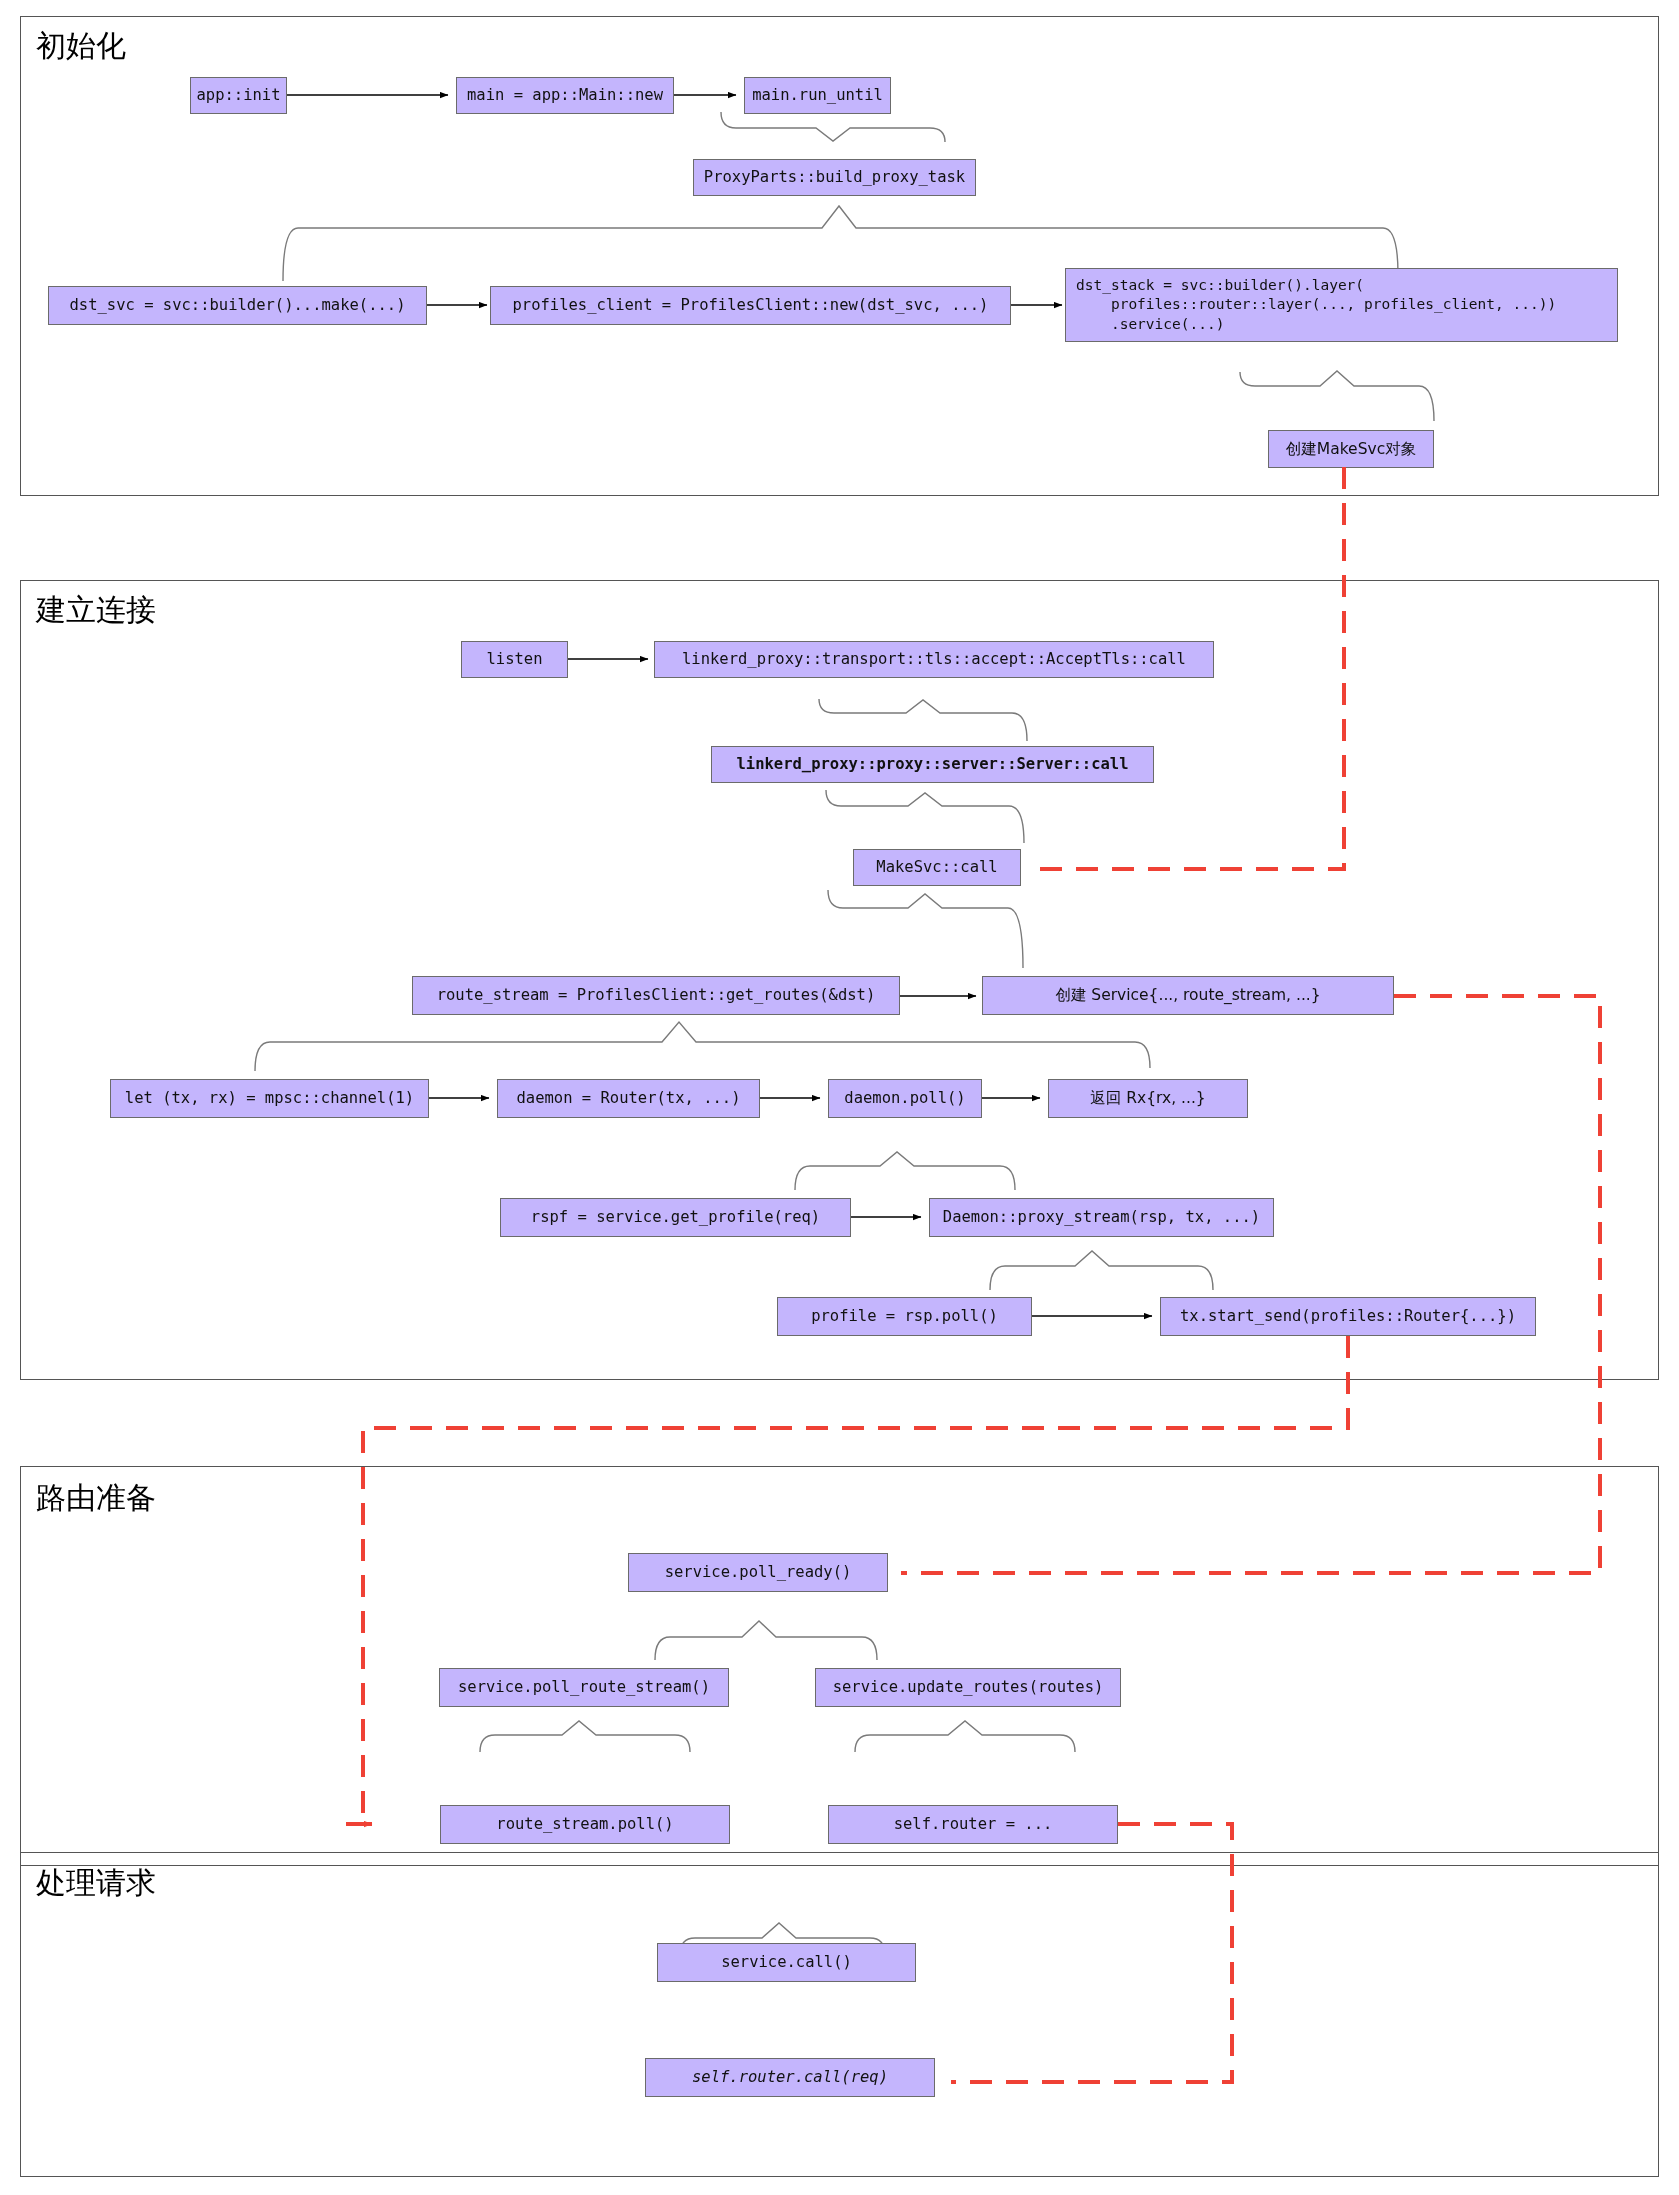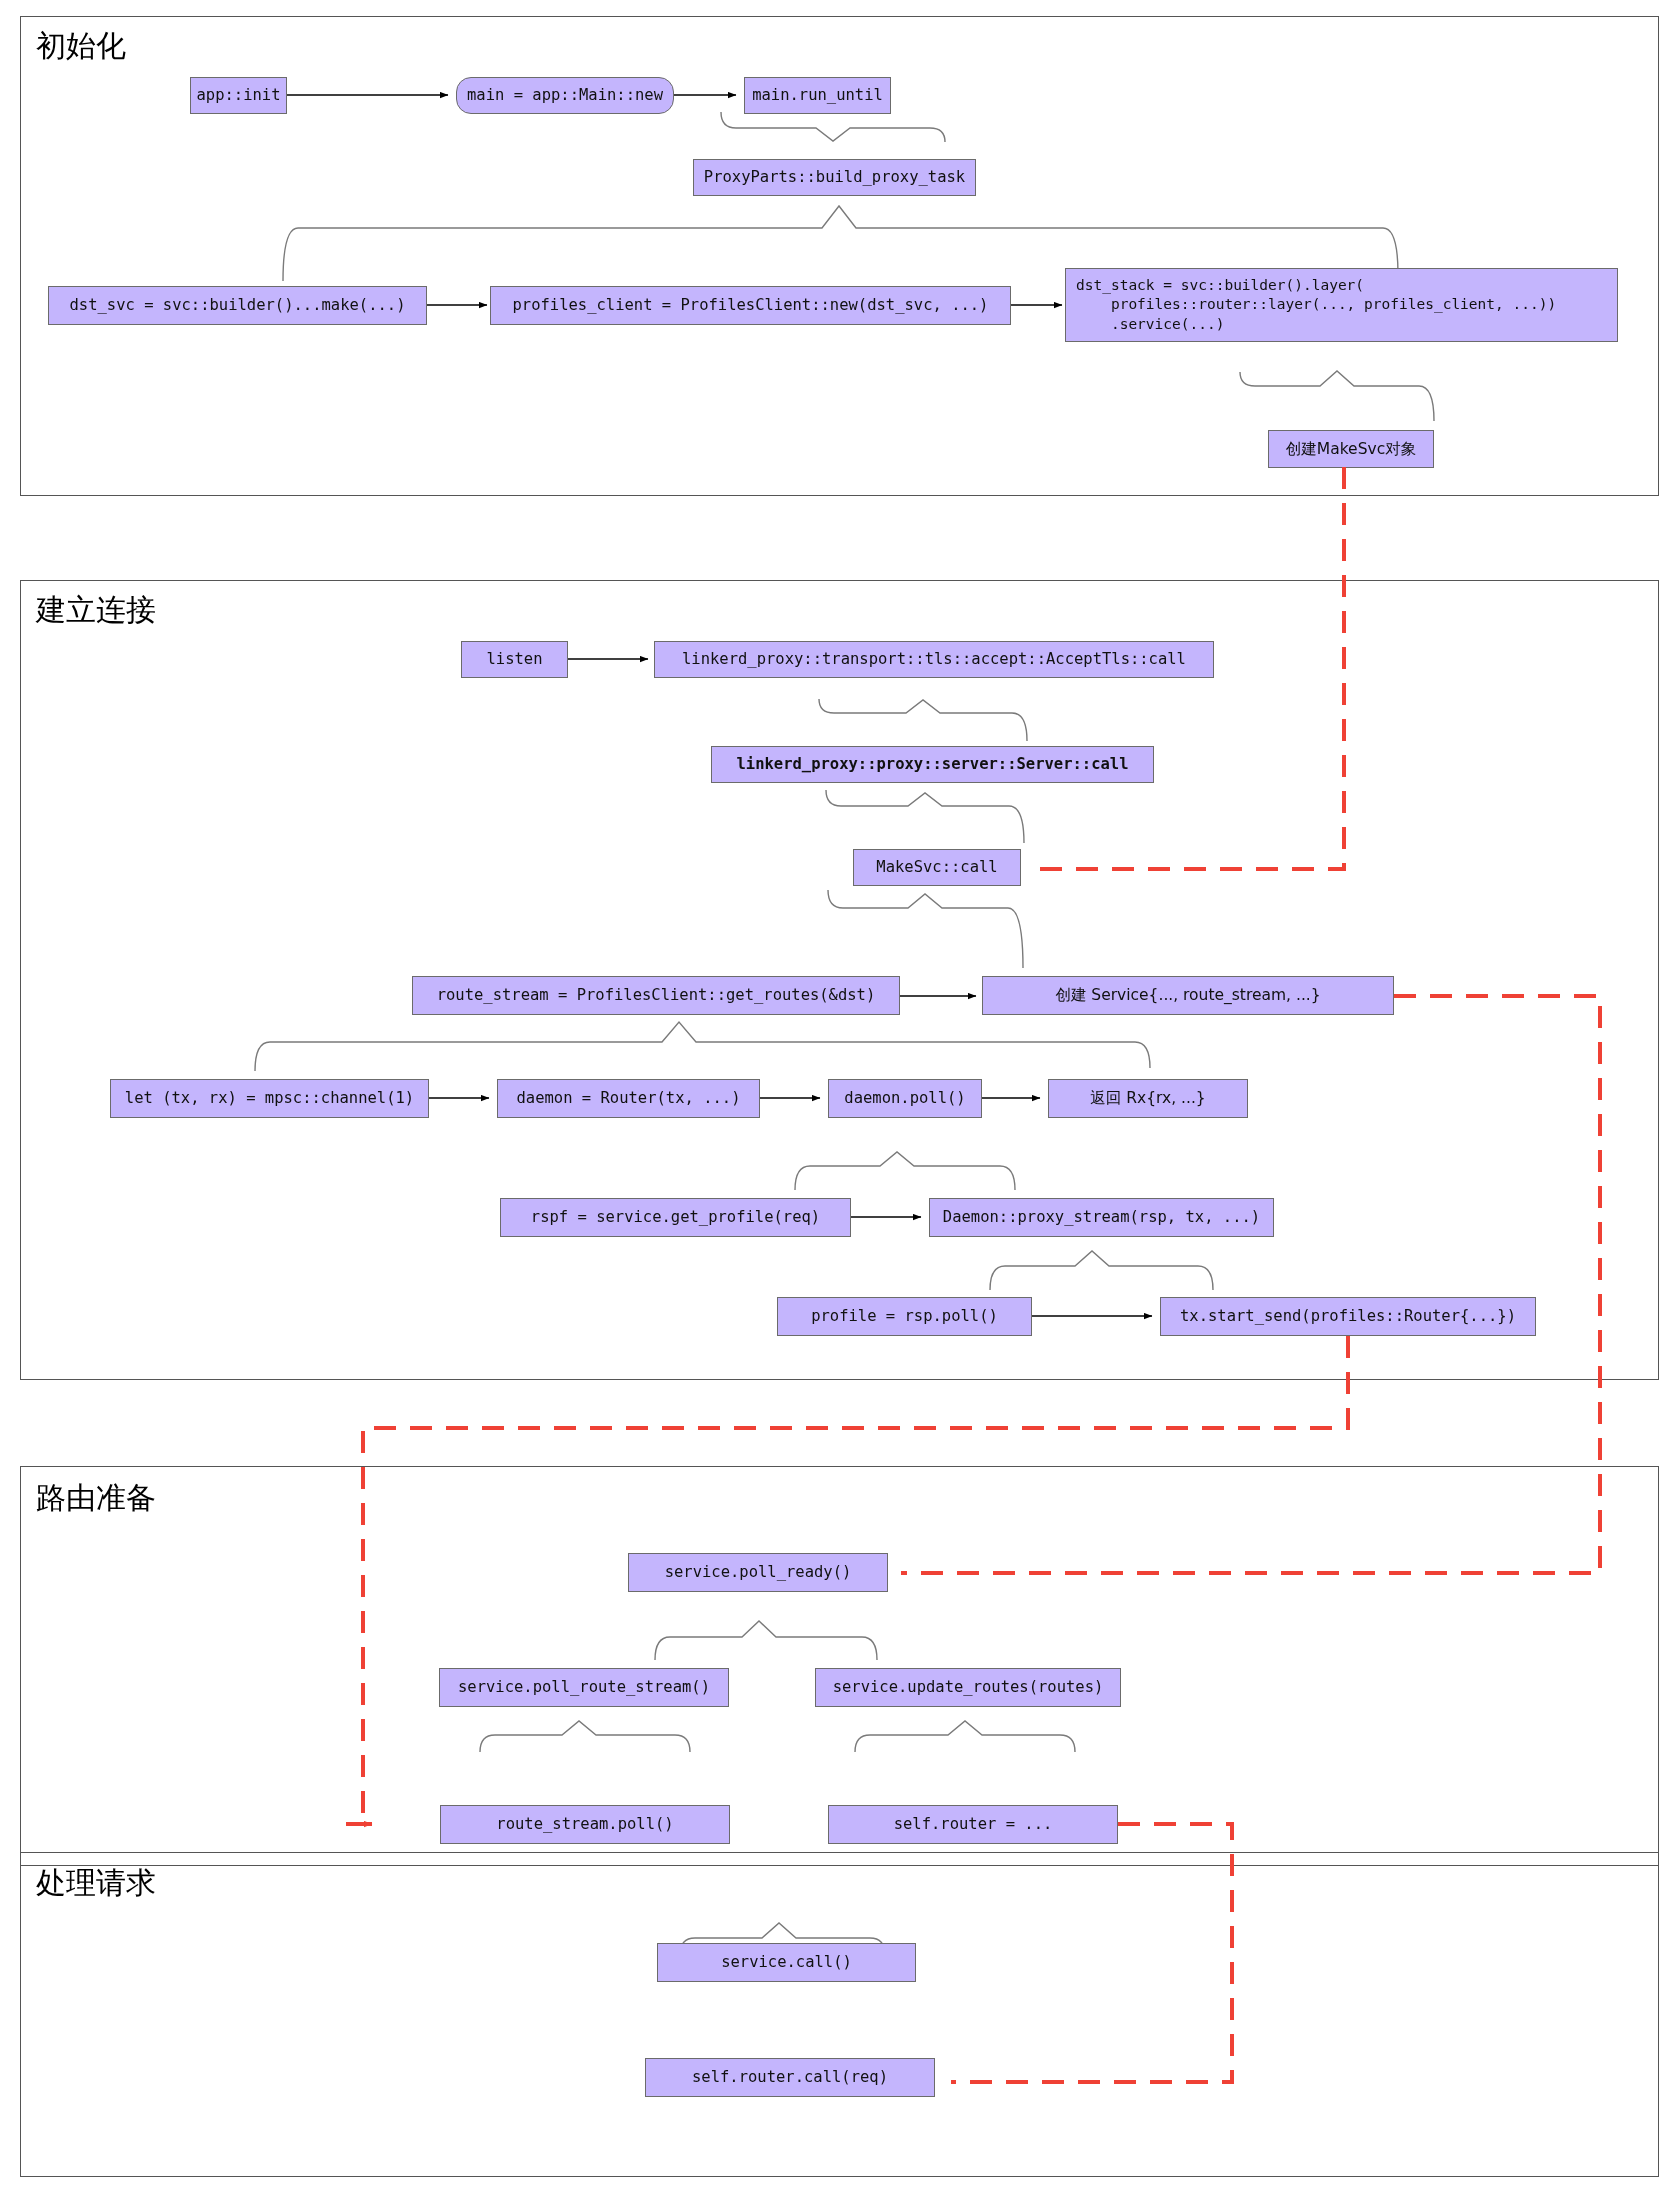--- a/index.html
+++ b/index.html
@@ -100,21 +100,21 @@
       <path d="M1118,1824 L1232,1824 L1232,2082 L951,2082"></path>
     </g>
     <g stroke="#ef4135" stroke-width="4" fill="none">
       <path d="M346,1824 L372,1824" marker-end="url(#ahr)"></path>
     </g>
   </svg>
 
   <div class="node" style="left:190px;top:77px;width:97px;height:37px;">
     <span class="txt">app::init</span>
   </div>
-  <div class="node" style="left:456px;top:77px;width:218px;height:37px;border-radius:15px;">
+  <div class="node" style="left:456px;top:77px;width:218px;height:37px;">
     <span class="txt">main = app::Main::new</span>
   </div>
   <div class="node" style="left:744px;top:77px;width:147px;height:37px;">
     <span class="txt">main.run_until</span>
   </div>
   <div class="node" style="left:693px;top:159px;width:283px;height:37px;">
     <span class="txt">ProxyParts::build_proxy_task</span>
   </div>
   <div class="node" style="left:48px;top:286px;width:379px;height:39px;">
     <span class="txt">dst_svc = svc::builder()...make(...)</span>
@@ -186,17 +186,17 @@
   <div class="node" style="left:440px;top:1805px;width:290px;height:39px;">
     <span class="txt">route_stream.poll()</span>
   </div>
   <div class="node" style="left:828px;top:1805px;width:290px;height:39px;">
     <span class="txt">self.router = ...</span>
   </div>
 
   <div class="node" style="left:657px;top:1943px;width:259px;height:39px;">
     <span class="txt">service.call()</span>
   </div>
-  <div class="node" style="left:645px;top:2058px;width:290px;height:39px;">
+  <div class="node" style="left:645px;top:2058px;width:290px;height:39px;font-style:italic;">
     <span class="txt">self.router.call(req)</span>
   </div>
 
 </div>
 
 </body></html>

